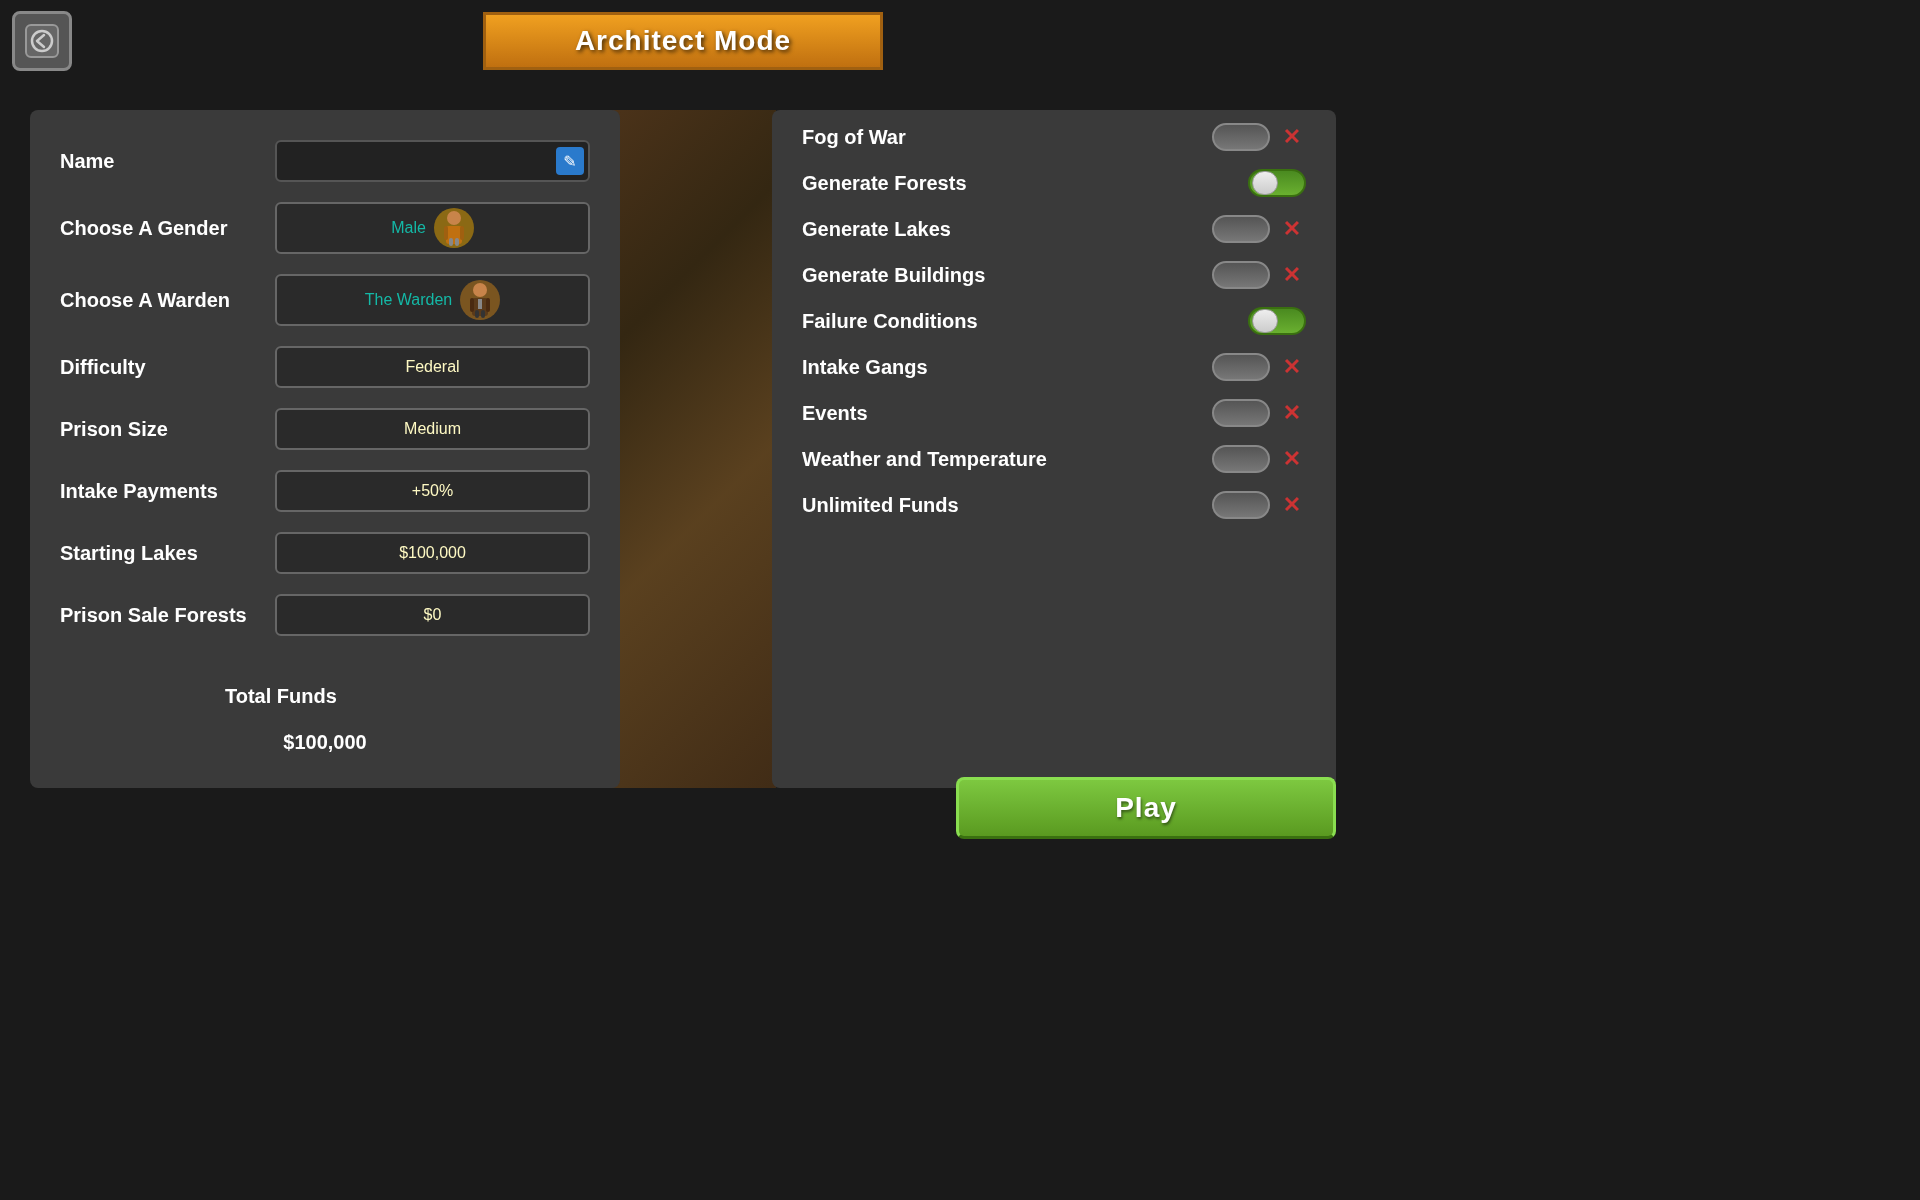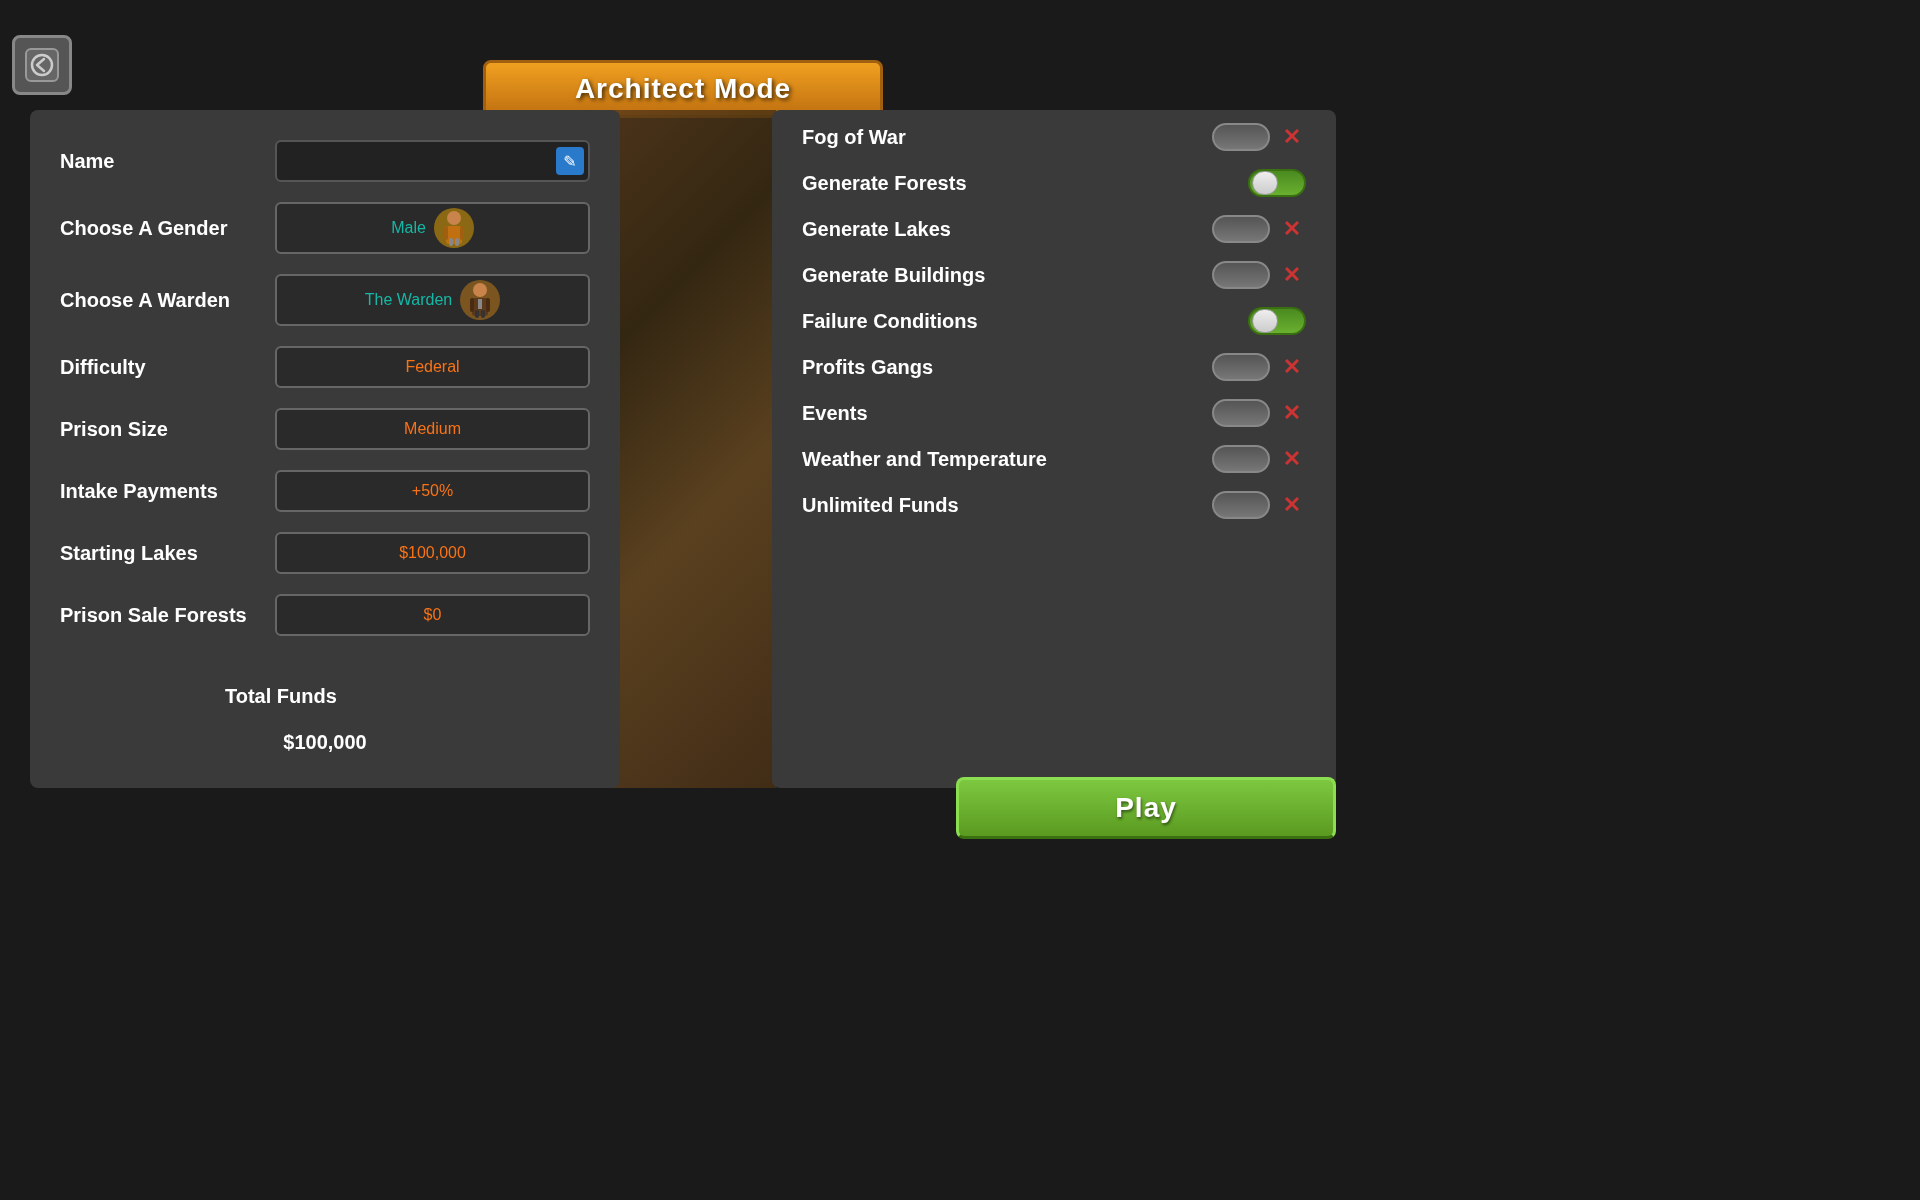--- a/index.html
+++ b/index.html
@@ -39,25 +39,24 @@
     }
 
     .back-btn svg {
       width: 36px;
       height: 36px;
     }
 
     .title-bar {
       background: linear-gradient(to bottom, #f0a020, #c07010);
       border: 3px solid #a06010;
-      border-radius: 8px;
+      border-radius: 0;
       padding: 10px 60px;
       min-width: 400px;
       text-align: center;
-      margin-top: 48px;
     }
 
     .title-bar span {
       color: white;
       font-size: 28px;
       font-weight: 900;
       text-shadow: 2px 2px 4px rgba(0,0,0,0.7);
       letter-spacing: 1px;
     }
 
@@ -129,21 +128,21 @@
       justify-content: center;
       cursor: pointer;
     }
 
     .dropdown-btn {
       width: 100%;
       background: #2a2a2a;
       border: 2px solid #666;
       border-radius: 6px;
       padding: 8px 12px;
-      color: #f97316;
+      color: #fef9c3;
       font-size: 16px;
       height: 42px;
       display: flex;
       align-items: center;
       justify-content: center;
       cursor: pointer;
       position: relative;
     }
 
     .dropdown-btn-with-avatar {
@@ -496,21 +495,21 @@
       <div class="toggle-label">Failure Conditions</div>
       <div class="toggle-widget">
         <div class="toggle-track on">
           <span class="check-icon">✔</span>
           <div class="toggle-knob"></div>
         </div>
       </div>
     </div>
 
     <div class="toggle-row">
-      <div class="toggle-label">Profits Gangs</div>
+      <div class="toggle-label">Intake Gangs</div>
       <div class="toggle-widget">
         <div class="toggle-track"></div>
         <div class="x-icon">✕</div>
       </div>
     </div>
 
     <div class="toggle-row">
       <div class="toggle-label">Events</div>
       <div class="toggle-widget">
         <div class="toggle-track"></div>

